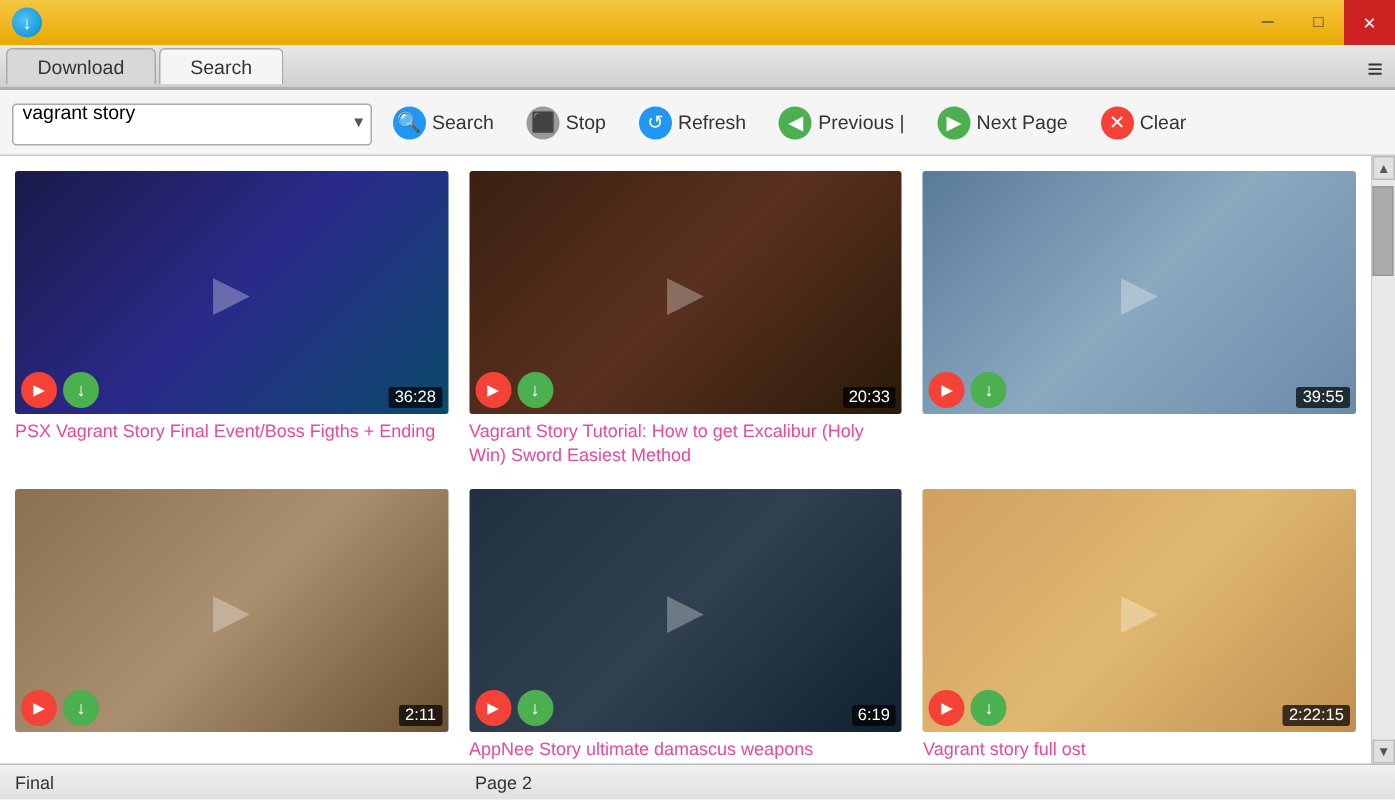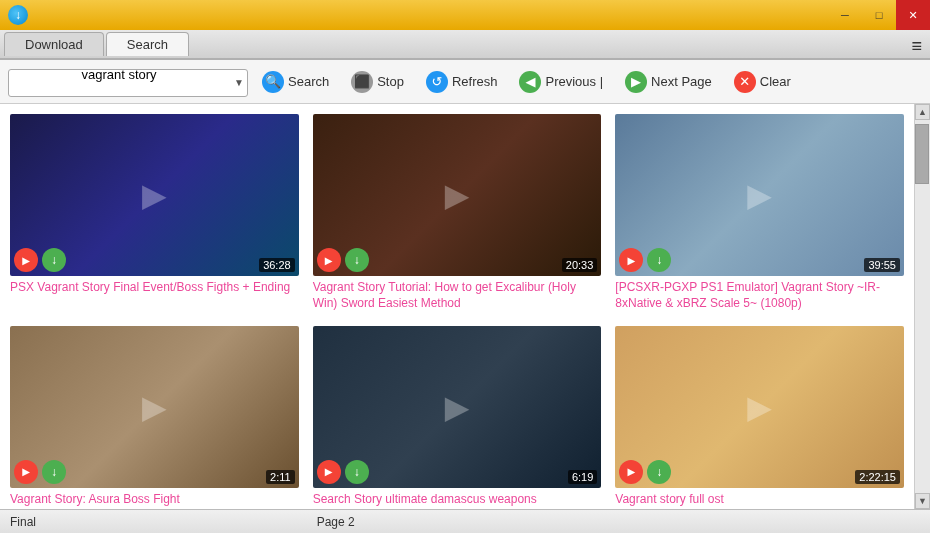--- a/index.html
+++ b/index.html
@@ -125,21 +125,20 @@
       position: relative;
     }
     .search-input {
       width: 240px;
       height: 28px;
       padding: 2px 24px 19px 6px;
       border: 1px solid #aaa;
       border-radius: 3px;
       font-size: 13px;
       background: white;
-      text-align: center;
     }
     .search-input-arrow {
       position: absolute;
       right: 4px;
       top: 50%;
       transform: translateY(-50%);
       color: #555;
       font-size: 10px;
       pointer-events: none;
     }
@@ -412,43 +411,41 @@
     </div>
       <div class="video-item">
       <div class="video-thumb thumb-3">
         <div class="thumb-placeholder">▶</div>
         <div class="video-controls">
           <div class="play-btn">▶</div>
           <div class="dl-btn">↓</div>
         </div>
         <div class="duration-badge">39:55</div>
       </div>
-      <div class="video-title">[PCSXR-PGXP PS1 Emulator] Vagrant Story ~IR-8xNative &amp; xBRZ Scale 5~ (1080p)</div>
     </div>
       <div class="video-item">
       <div class="video-thumb thumb-4">
         <div class="thumb-placeholder">▶</div>
         <div class="video-controls">
           <div class="play-btn">▶</div>
           <div class="dl-btn">↓</div>
         </div>
         <div class="duration-badge">2:11</div>
       </div>
-      <div class="video-title">Vagrant Story: Asura Boss Fight</div>
     </div>
       <div class="video-item">
       <div class="video-thumb thumb-5">
         <div class="thumb-placeholder">▶</div>
         <div class="video-controls">
           <div class="play-btn">▶</div>
           <div class="dl-btn">↓</div>
         </div>
         <div class="duration-badge">6:19</div>
       </div>
-      <div class="video-title">Search Story ultimate damascus weapons</div>
+      <div class="video-title">AppNee Story ultimate damascus weapons</div>
     </div>
       <div class="video-item">
       <div class="video-thumb thumb-6">
         <div class="thumb-placeholder">▶</div>
         <div class="video-controls">
           <div class="play-btn">▶</div>
           <div class="dl-btn">↓</div>
         </div>
         <div class="duration-badge">2:22:15</div>
       </div>

